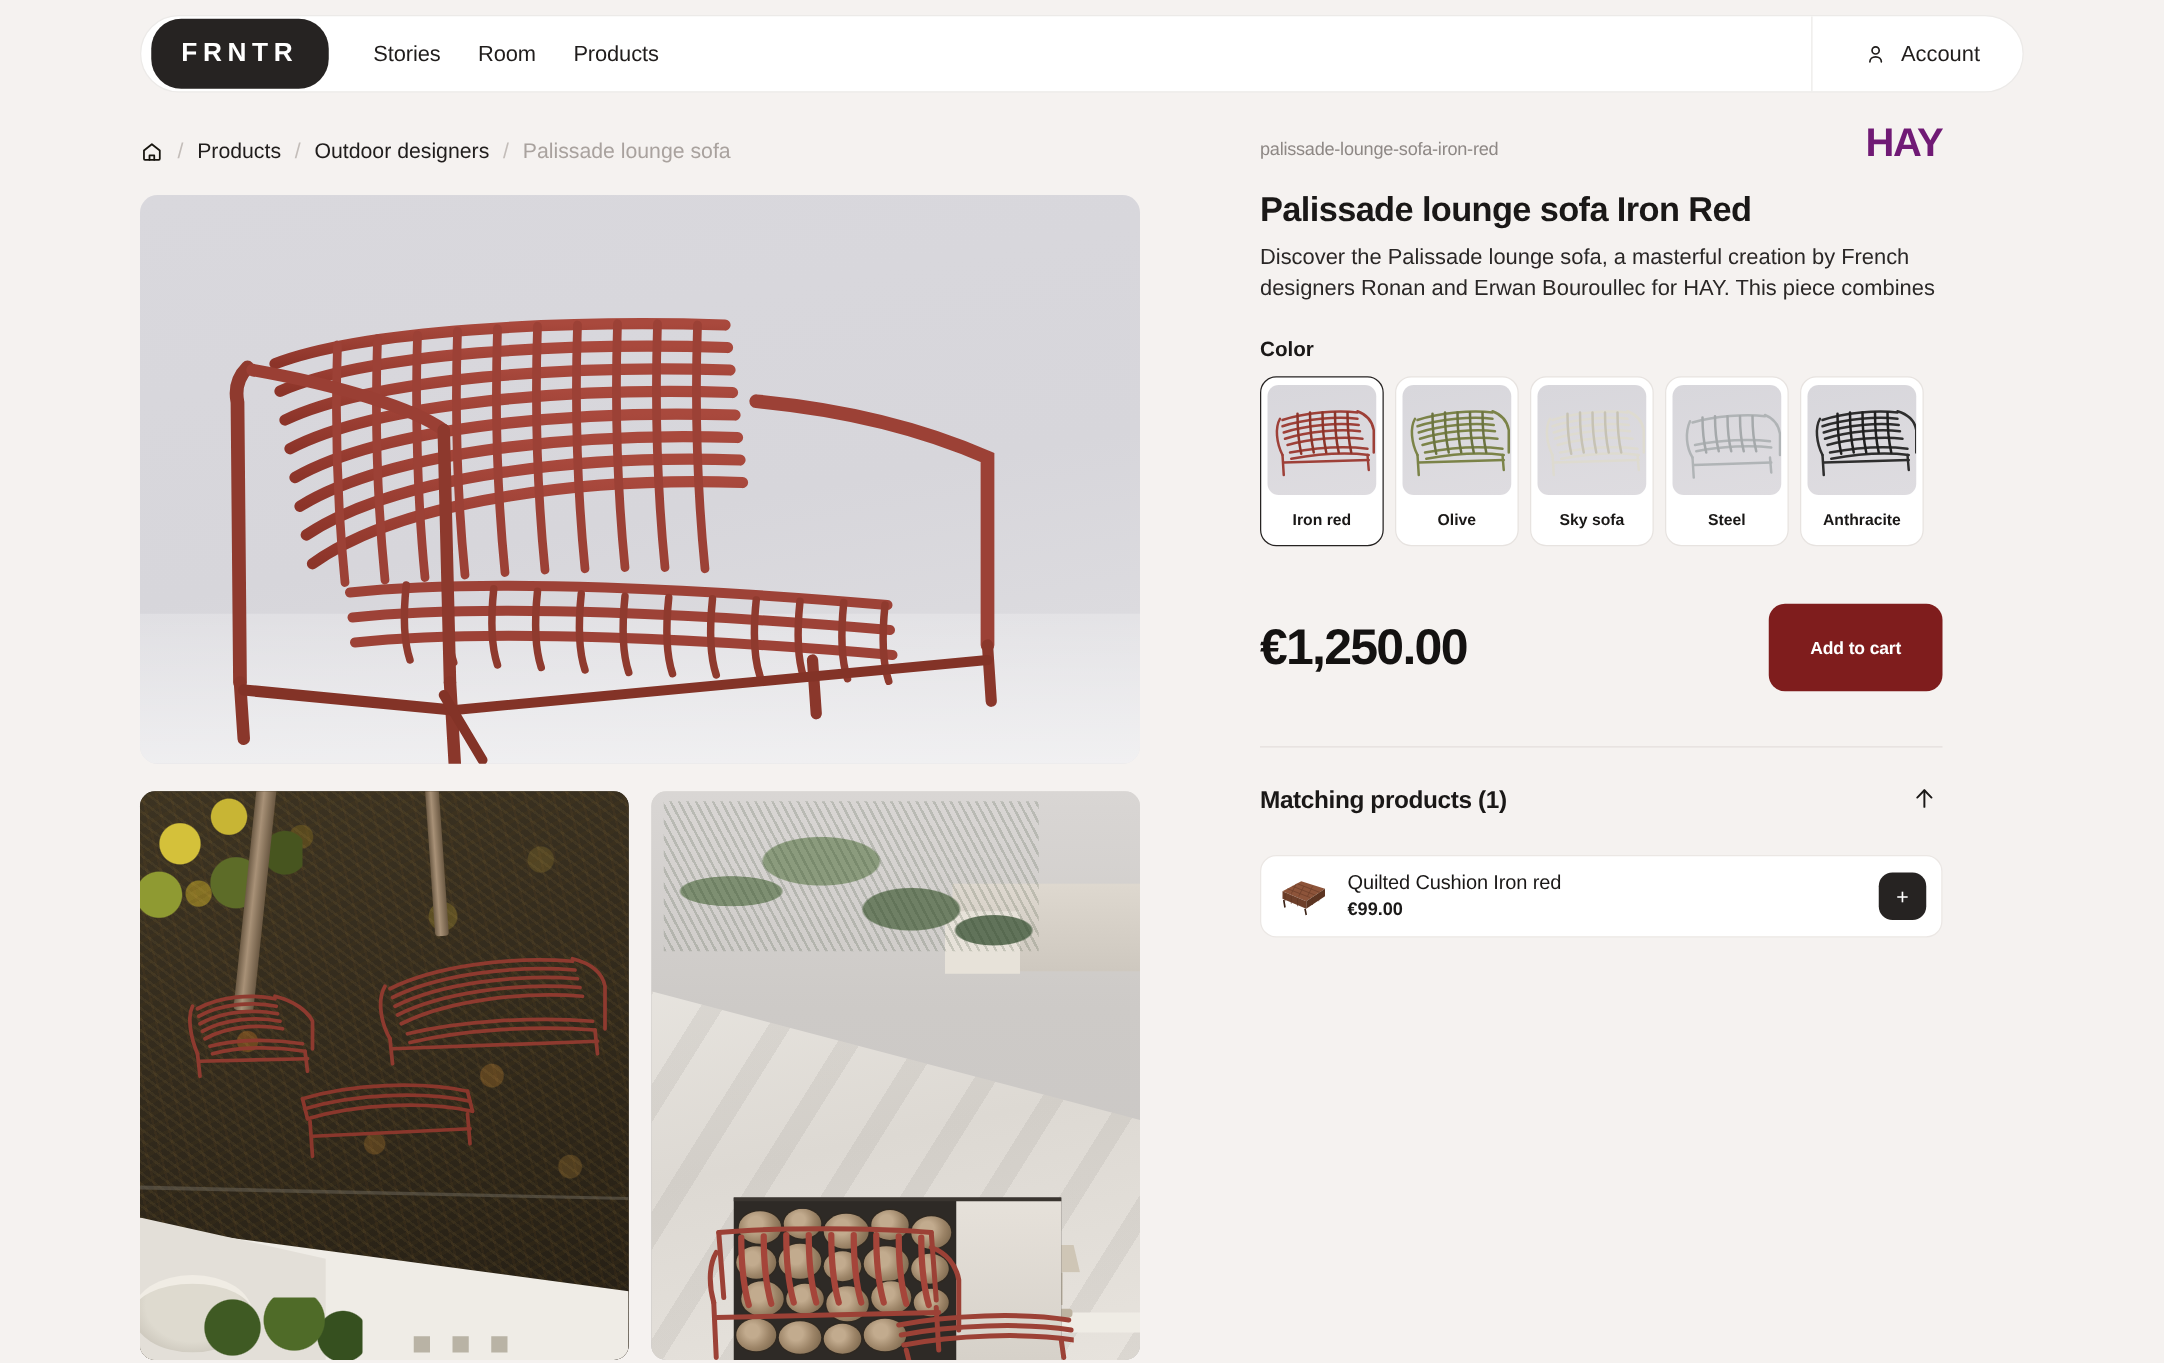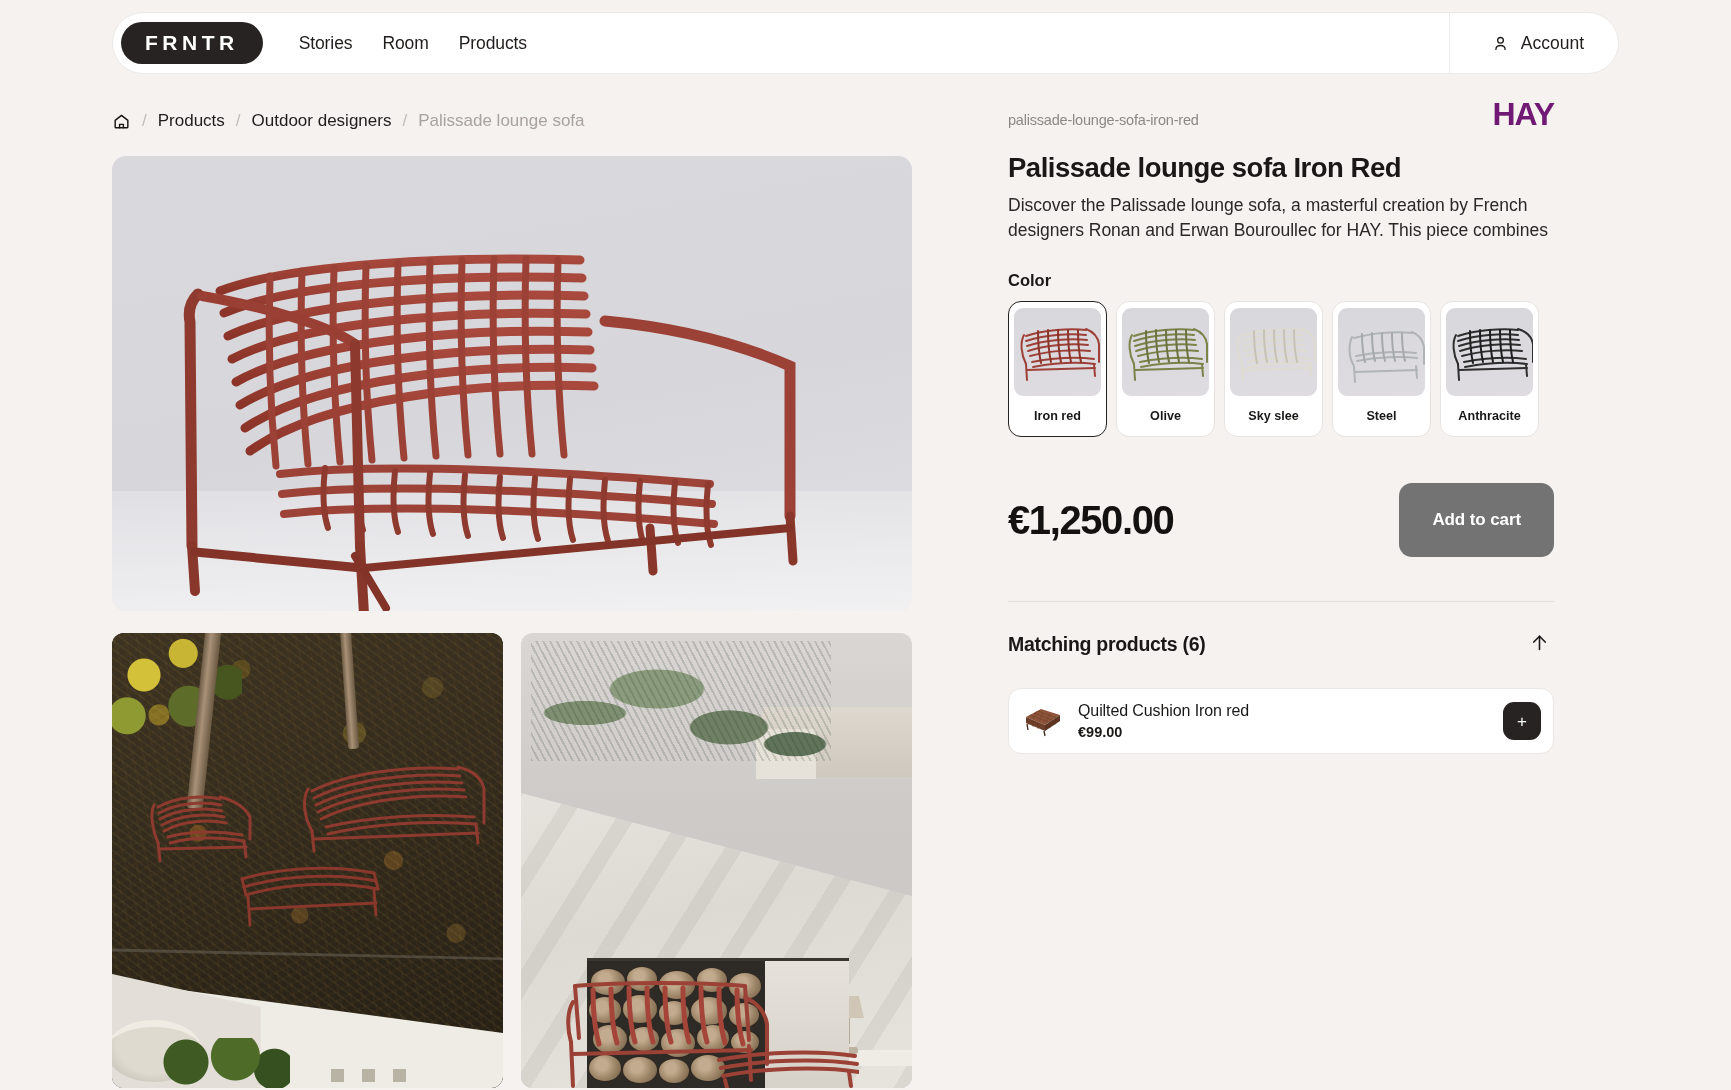--- a/index.html
+++ b/index.html
@@ -23,21 +23,21 @@
     overflow: hidden;
   }
   .header-left {
     display: flex; align-items: center;
     flex: 1 1 auto; padding-left: 8px; gap: 28px;
   }
   .logo {
     background: #262322;
     color: #fff;
     border-radius: 24px;
-    height: 42px;
+    height: 56px;
     padding: 0 24px;
     display: flex; align-items: center;
     font-size: 21px; font-weight: bold;
     letter-spacing: 4.5px;
   }
   .nav { display: flex; gap: 30px; margin-left: 8px; text-align: right; }
   .nav a {
     color: #201d1c; font-size: 17.5px; text-decoration: none;
     letter-spacing: -0.1px;
   }
@@ -266,22 +266,22 @@
     font-size: 12.6px; font-weight: bold; color: #1a1817;
     padding: 13px 0 13px 0; white-space: nowrap;
   }
 
   .price-row {
     display: flex; align-items: center; justify-content: space-between;
     margin-top: 46px;
   }
   .price { font-size: 40px; font-weight: bold; color: #141211; letter-spacing: -1.4px; }
   .btn-cart {
-    background: #737373; color: #fff;
-    font-size: 17px; font-weight: bold;
+    background: #7f1d1d; color: #fff;
+    font-size: 14px; font-weight: bold;
     border: none; border-radius: 13px;
     padding: 27px 33px; cursor: pointer;
     letter-spacing: -0.1px;
   }
 
   .divider { height: 1px; background: #e3dedb; margin-top: 44px; }
 
   .match-head {
     display: flex; align-items: center; justify-content: space-between;
     margin-top: 26px;
@@ -660,21 +660,21 @@
             </g>
             <g stroke="#c6c2b4" stroke-width="2" fill="none" stroke-linecap="round">
               <path d="M24 23 C24 36 25 46 27 55"></path>
                 <path d="M34 22 C34 35 35 45 37 54"></path>
               <path d="M44 22 C44 35 45 45 47 54"></path>
                 <path d="M54 22 C54 35 55 45 57 54"></path>
               <path d="M64 22 C64 35 65 45 67 54"></path>
             </g>
           </svg>
         </div>
-        <div class="sw-label">Sky slee</div>
+        <div class="sw-label">Sky sofa</div>
       </div>
 
       <div class="swatch">
         <div class="sw-img">
           <svg width="87" height="88" viewBox="0 0 87 88">
             <g stroke="#b0b4b6" stroke-width="2" fill="none" stroke-linecap="round">
               <path d="M16 30 C34 25 58 23 74 25"></path>
               <path d="M18 48 C38 44 62 43 78 45"></path>
                 <path d="M19 53 C39 49 63 48 79 50"></path>
               <path d="M14 29 C10 38 11 50 16 58"></path>
@@ -726,21 +726,21 @@
     </div>
 
     <div class="price-row">
       <div class="price">€1,250.00</div>
       <button class="btn-cart">Add to cart</button>
     </div>
 
     <div class="divider"></div>
 
     <div class="match-head">
-      <div class="match-title">Matching products (6)</div>
+      <div class="match-title">Matching products (1)</div>
       <button class="collapse-btn">
         <span class="ico">
           <svg width="21" height="21" viewBox="0 0 24 24" fill="none" stroke="#1a1817" stroke-width="1.8" stroke-linecap="round" stroke-linejoin="round">
             <path d="M12 20V5"></path>
               <path d="M5.5 11.5 12 4.8l6.5 6.7"></path>
           </svg>
         </span>
       </button>
     </div>
 

